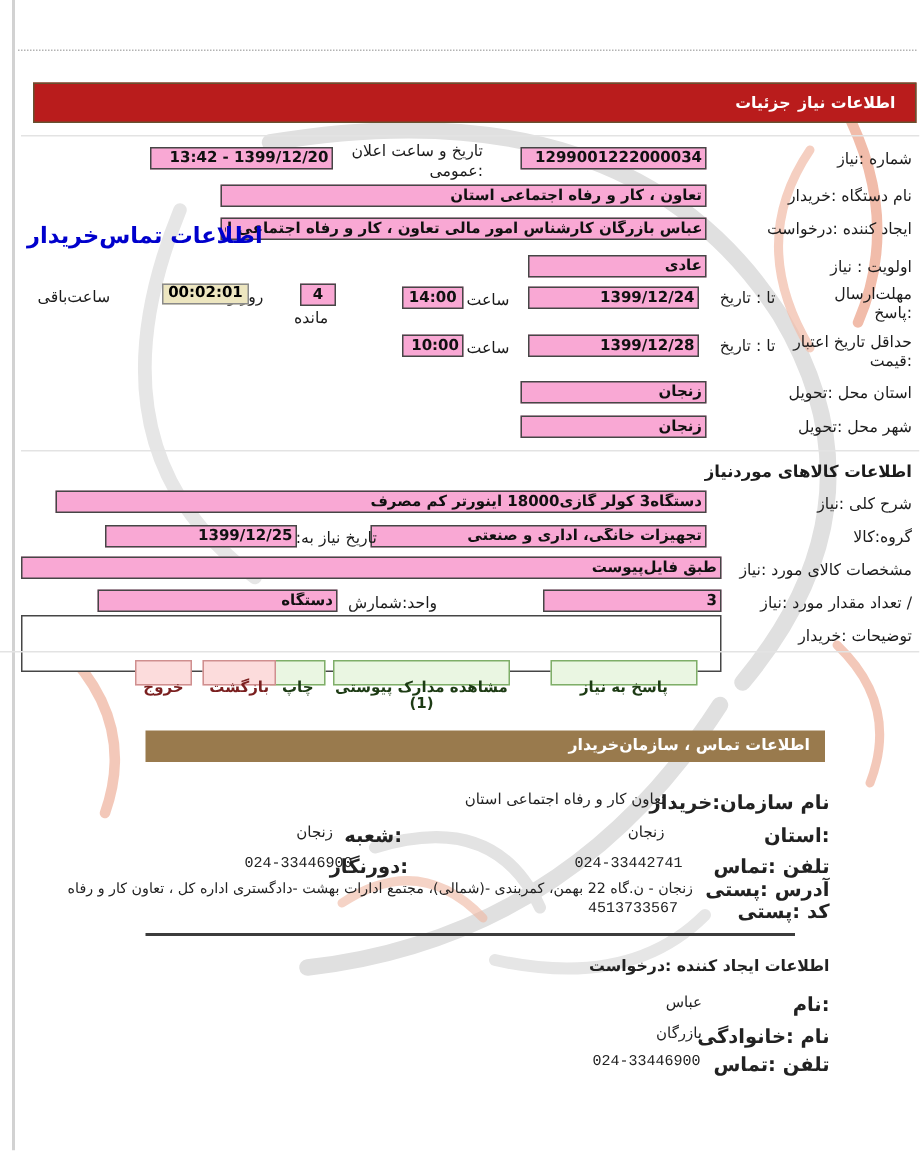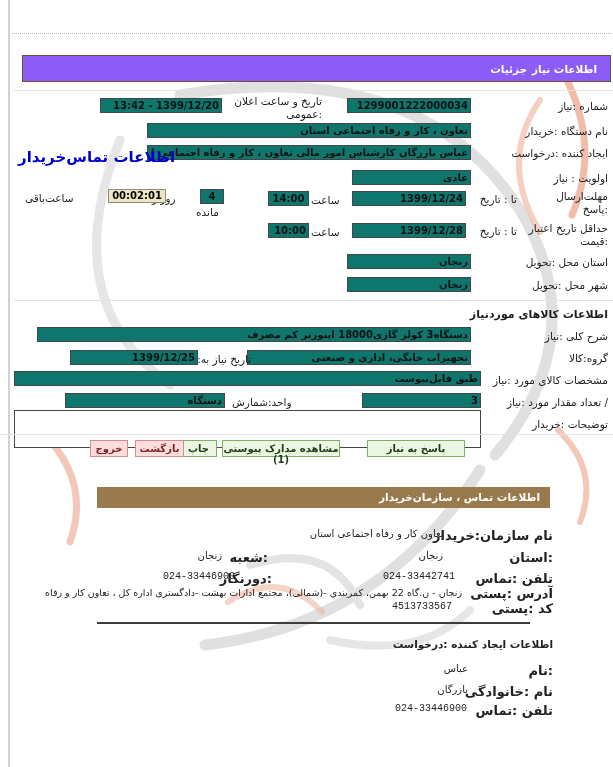--- a/index.html
+++ b/index.html
@@ -2,30 +2,30 @@
 <html lang="fa"><head>
 <meta charset="utf-8">
 <style>
   * { box-sizing: border-box; margin: 0; padding: 0; }
   html, body { width: 613px; height: 767px; background: #fff; overflow: hidden; }
   body { position: relative; font-family: "DejaVu Sans", sans-serif; }
   #wm { position: absolute; left: 0; top: 0; z-index: 0; }
   .ui { position: absolute; z-index: 1; }
   .vline { left: 8px; top: 0; width: 2px; height: 767px; background: #d2d2d2; }
   .dotted { left: 12px; top: 33px; width: 599px; border-top: 1px dotted #b3b3b3; }
-  .tabbar { left: 22px; top: 55px; width: 589px; height: 27px; background: #8b5cf6; border: 1px solid #67512f; }
+  .tabbar { left: 22px; top: 55px; width: 589px; height: 27px; background: #b91c1c; border: 1px solid #67512f; }
   .tab { position: absolute; top: 7px; color: #fff; font-size: 10.5px; font-weight: bold; direction: rtl; cursor: pointer; }
   .hair { border-top: 1px solid #e3e3e3; }
   .lbl { position: absolute; z-index: 1; direction: rtl; text-align: right; font-size: 10.5px; color: #1c1c1c; white-space: nowrap; }
   .wrap { white-space: normal; line-height: 1.25; }
-  .inp { position: absolute; z-index: 1; height: 15px; border: 1px solid #464646; background: #0f766e; font-family: "DejaVu Sans", sans-serif; font-size: 10px; font-weight: bold; color: #111; padding: 0 2px; direction: rtl; text-align: right; }
+  .inp { position: absolute; z-index: 1; height: 15px; border: 1px solid #464646; background: #f9a8d4; font-family: "DejaVu Sans", sans-serif; font-size: 10px; font-weight: bold; color: #111; padding: 0 2px; direction: rtl; text-align: right; }
   .inp.ltr { direction: ltr; }
   .bigbox { position: absolute; z-index: 1; border: 1px solid #464646; background: #fff; }
   .ybox { position: absolute; z-index: 1; height: 14px; border: 1px solid #8a8a8a; background: #ede6c0; font-size: 10px; font-weight: bold; text-align: center; direction: ltr; }
-  .btn { position: absolute; z-index: 1; height: 17px; border: 1px solid; font-size: 10px; font-weight: bold; text-align: center; padding-top: 2px; direction: rtl; cursor: pointer; }
+  .btn { position: absolute; z-index: 1; height: 17px; border: 1px solid; font-size: 10px; font-weight: bold; text-align: center; padding-top: 12px; direction: rtl; cursor: pointer; }
   .btn.green { background: #eaf6e2; border-color: #7fae69; color: #1d3b14; }
   .btn.pink  { background: #fcdcdc; border-color: #cf8f8f; color: #7a1f1f; }
   .secbar { left: 97px; top: 487px; width: 453px; height: 21px; background: #997a4d; color: #fff; font-size: 10.5px; font-weight: bold; direction: rtl; text-align: right; padding: 4px 10px 0 0; }
   .c-lbl { position: absolute; z-index: 1; direction: rtl; font-size: 13px; color: #222; white-space: nowrap; }
   .c-val { position: absolute; z-index: 1; direction: rtl; font-size: 10px; color: #222; white-space: nowrap; }
   .c-val.ltr { direction: ltr; font-family: Liberation Mono, monospace; }
   .b { font-weight: bold; }
   .link { position: absolute; z-index: 1; color: #0000cc; font-size: 15px; font-weight: bold; direction: rtl; text-decoration: none; cursor: pointer; }
   .divider-dark { left: 97px; top: 622px; width: 433px; border-top: 2px solid #3c3c3c; }
 </style>

